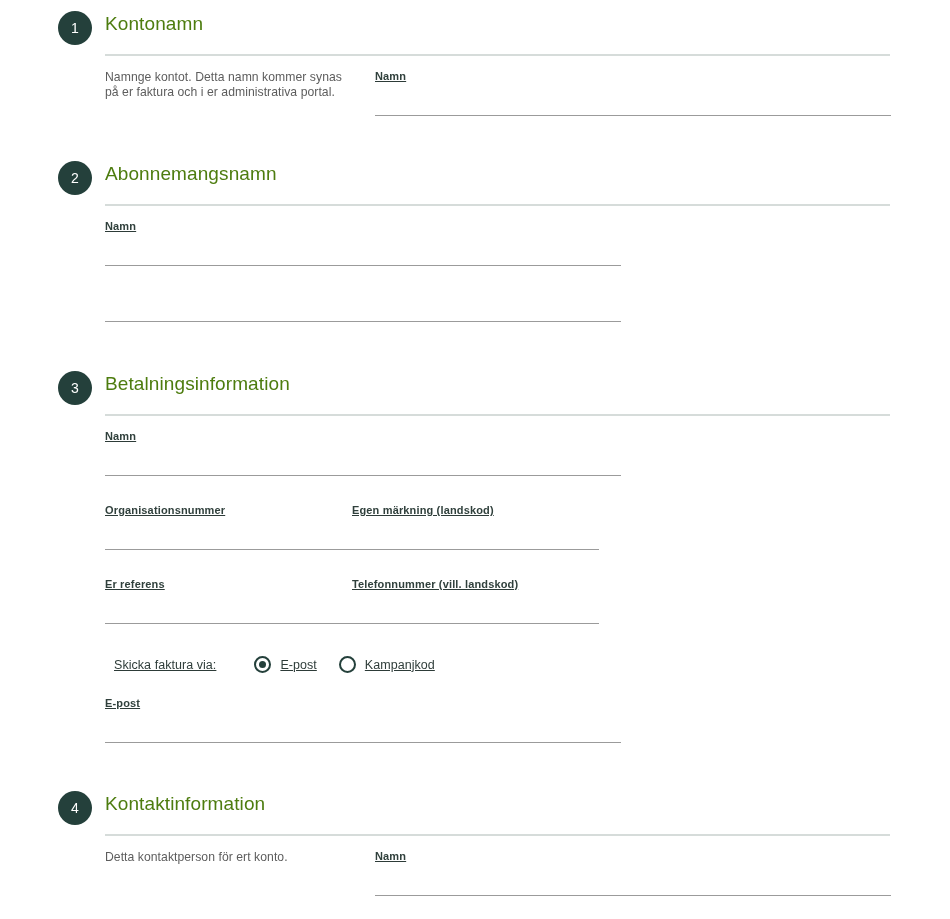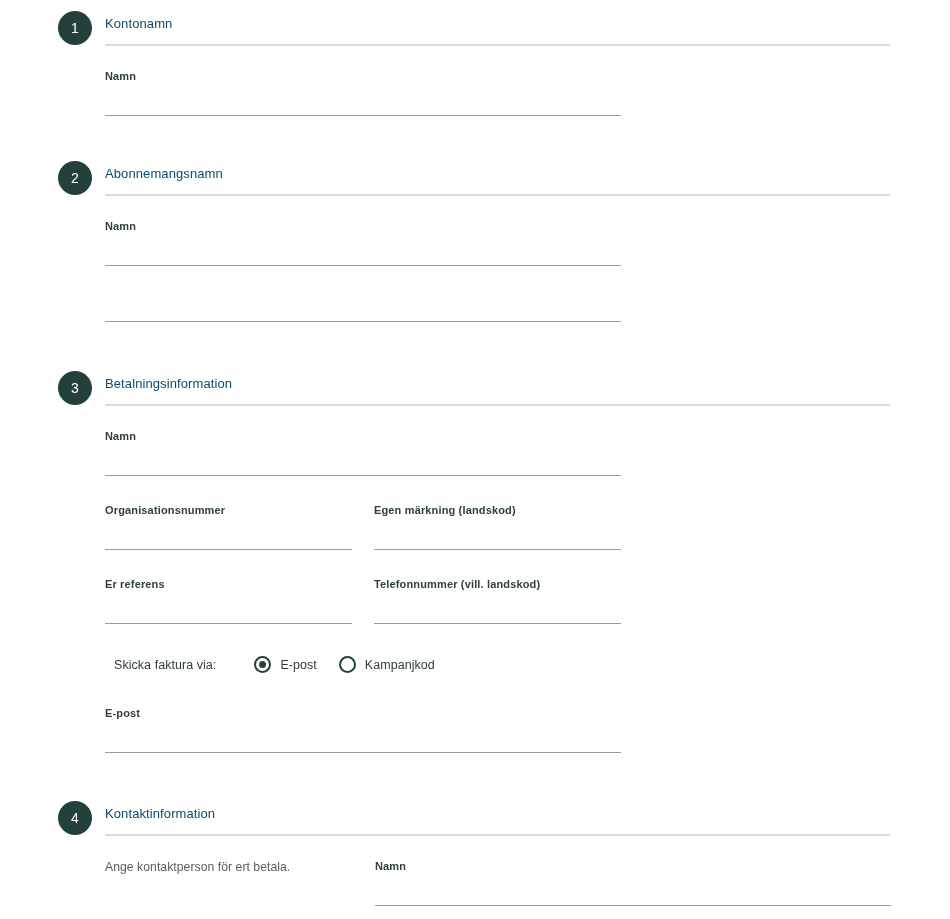--- a/index.html
+++ b/index.html
@@ -47,27 +47,27 @@
     color: #ffffff;
     font-size: 14px;
     line-height: 34px;
     text-align: center;
     font-weight: 400;
     letter-spacing: 0.2px;
     user-select: none;
   }
 
   .section-title {
-    font-size: 13px;
+    font-size: 19px;
     font-weight: 400;
-    color: #0c4a6e;
+    color: #4d7c0f;
     line-height: 20px;
     letter-spacing: 0.1px;
     margin: 0;
-    padding-bottom: 10px;
+    padding-bottom: 20px;
   }
 
   .head-rule {
     border: 0;
     height: 2px;
     background: #d6dcda;
     margin: 0;
     width: 785px;
   }
 
@@ -85,20 +85,21 @@
     line-height: 14.5px;
     color: #5d5d5d;
     letter-spacing: 0.05px;
     padding-right: 26px;
   }
 
   .fields {
     flex: 1 1 auto;
     min-width: 0;
     position: relative;
+    text-decoration: underline;
   }
 
   
   .field {
     position: relative;
     margin-bottom: 28px;
   }
   .field:last-child { margin-bottom: 0; }
 
   .field-label {
@@ -123,33 +124,32 @@
     padding: 0 0 4px 0;
     height: 28px;
     margin-top: 5px;
   }
   .field-input::placeholder { color: #a8a8a8; }
 
   .field-full { width: 516px; }
 
   .row2 {
     display: flex;
-    gap: 22px;
   }
   .row2 > .field {
     flex: 0 0 247px;
     width: 247px;
   }
 
   
   .radio-row {
     display: flex;
     align-items: center;
     margin-top: 4px;
-    margin-bottom: 34px;
+    margin-bottom: 24px;
     padding-left: 9px;
   }
   .radio-row-label {
     font-size: 12.5px;
     color: #2f3d3a;
     letter-spacing: 0.05px;
     margin-right: 38px;
   }
   .radio-opt {
     display: flex;
@@ -195,20 +195,21 @@
 
 <div class="form-wrap">
 
   <section class="section sec-1">
     <div class="section-head">
       <div class="badge">1</div>
       <h2 class="section-title">Kontonamn</h2>
       <hr class="head-rule">
     </div>
     <div class="section-body">
+      <div class="desc">Namnge kontot. Detta namn kommer synas på er faktura och i er administrativa portal.</div>
       <div class="fields">
         <div class="field field-full">
           <label class="field-label">Namn</label>
           <input class="field-input" type="text" placeholder="" style="">
         </div>
       </div>
     </div>
   </section>
 
   <section class="section sec-2">
@@ -287,21 +288,21 @@
     </div>
   </section>
 
   <section class="section sec-4">
     <div class="section-head">
       <div class="badge">4</div>
       <h2 class="section-title">Kontaktinformation</h2>
       <hr class="head-rule">
     </div>
     <div class="section-body">
-      <div class="desc">Ange kontaktperson för ert betala.</div>
+      <div class="desc">Detta kontaktperson för ert konto.</div>
       <div class="fields">
         <div class="field field-full">
           <label class="field-label">Namn</label>
           <input class="field-input" type="text" placeholder="" style="">
         </div>
 
       </div>
     </div>
   </section>
 

